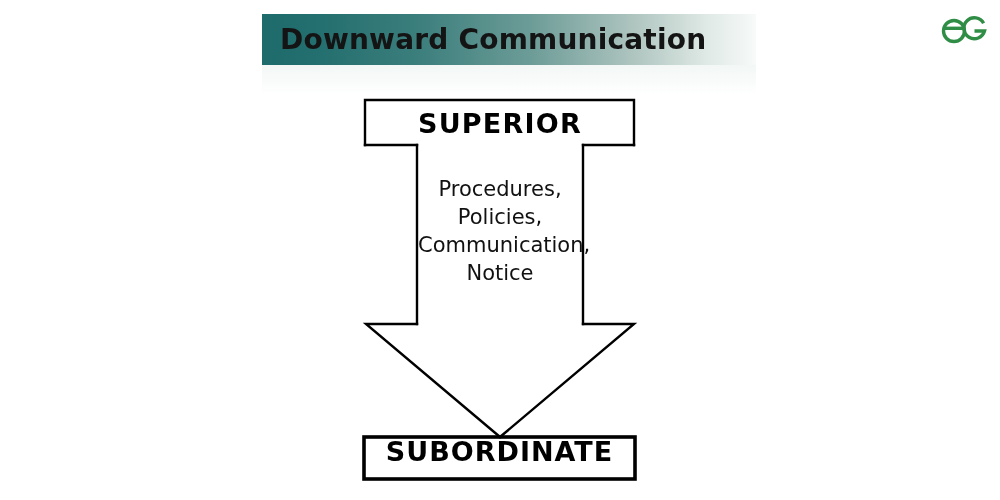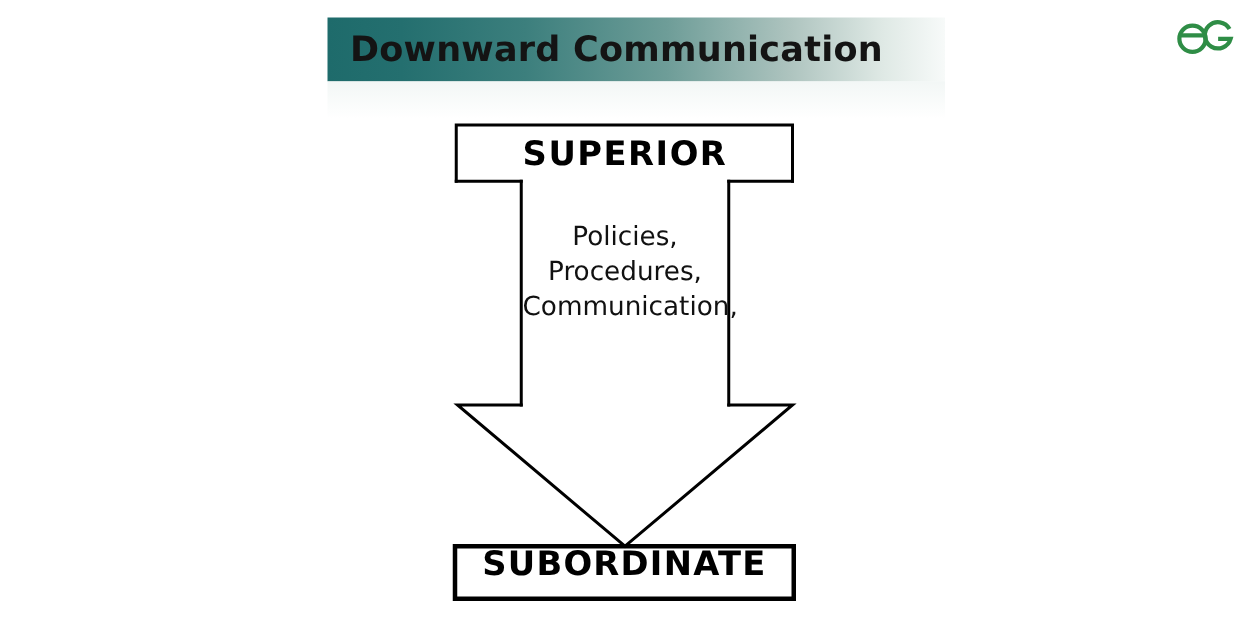--- a/index.html
+++ b/index.html
@@ -179,18 +179,19 @@
 
       <rect x="364" y="437" width="271" height="42" fill="none" stroke="#000000" stroke-width="3.6"></rect>
     </svg>
   </div>
 
   <div class="box-label-superior">SUPERIOR</div>
 
   <div class="box-label-subordinate">SUBORDINATE</div>
 
   <div class="shaft-text">
+    <span>Procedures,</span>
     <span>Policies,</span>
-    <span>Procedures,</span>
     <span>Communication,</span>
+    <span>Notice</span>
   </div>
 
 </div>
 
 </body></html>

